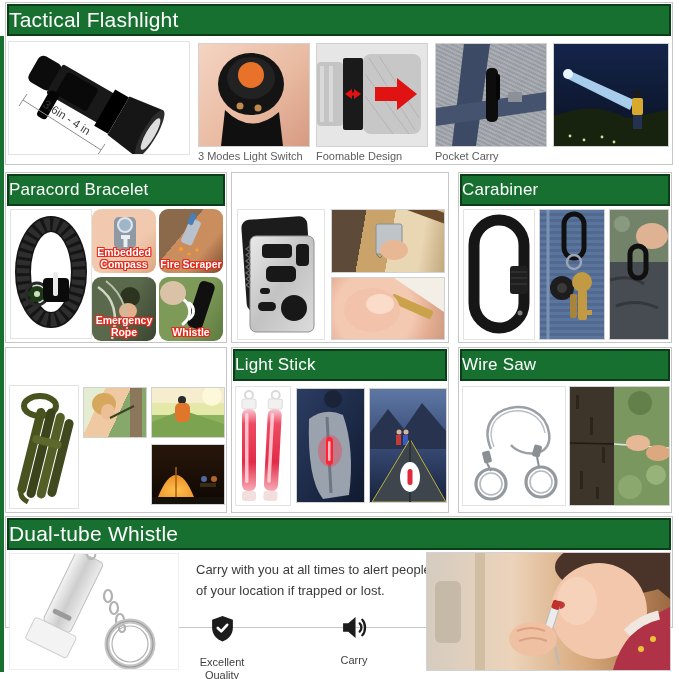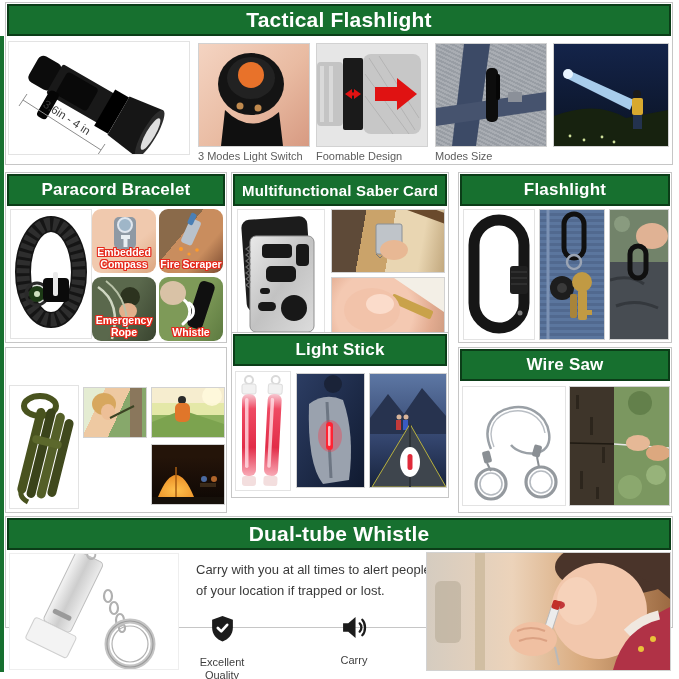--- a/index.html
+++ b/index.html
@@ -6,21 +6,21 @@
   html,body { background:#fff; }
   body { font-family: "Liberation Sans", sans-serif; }
   #canvas { position:relative; width:679px; height:679px; background:#fff; overflow:hidden; }
 
   .left-strip { position:absolute; left:0; top:36px; width:4px; height:636px; background:var(--banner-green); }
 
   .card { position:absolute; background:#fff; border:1px solid #c6c6c6; }
 
   .banner { position:absolute; left:1px; right:1px; top:1px; height:32px;
             background:var(--banner-green); border:2px solid var(--banner-border);
-            color:#fff; font-weight:bold; display:flex; align-items:center; justify-content:center;
+            color:#fff; font-weight:normal; display:flex; align-items:center; justify-content:flex-start;
             letter-spacing:.2px; }
   .banner.big span { font-size:21px; }
   .banner.row span { font-size:17px; }
   .banner.tight span { font-size:15px; }
 
   .ph { position:absolute; border:1px solid #d2d2d2; overflow:hidden; background:#eee; }
   .ph.white { background:#fff; border-color:#e3e3e3; }
 
   .caption { position:absolute; top:147px; font-size:11px; color:var(--caption-gray); white-space:nowrap; }
 
@@ -133,21 +133,21 @@
             <circle cx="16" cy="92" r="1.4"></circle>
             <circle cx="30" cy="96" r="1.4"></circle>
             <circle cx="48" cy="93" r="1.4"></circle>
             <circle cx="60" cy="98" r="1.4"></circle>
           </g>
       </svg>
     </div>
 
     <div class="caption" style="left:192px">3 Modes Light Switch</div>
     <div class="caption" style="left:310px">Foomable Design</div>
-    <div class="caption" style="left:429px">Modes Size</div>
+    <div class="caption" style="left:429px">Pocket Carry</div>
   </div>
 
   <div class="card" style="left:5px;top:172px;width:222px;height:171px">
     <div class="banner row">
       <span>Paracord Bracelet</span>
     </div>
     <div class="ph white" style="left:4px;top:36px;width:82px;height:130px">
       <svg width="80" height="128" viewBox="0 0 80 128">
         <ellipse cx="40" cy="62" rx="28" ry="48" fill="none" stroke="#151515" stroke-width="16"></ellipse>
         <ellipse cx="40" cy="62" rx="28" ry="48" fill="none" stroke="#2e2e2e" stroke-width="13" stroke-dasharray="5 3"></ellipse>
@@ -193,23 +193,20 @@
         <circle cx="38" cy="20" r="10" fill="#2c331f"></circle>
         <ellipse cx="36" cy="34" rx="9" ry="8" fill="#e2b08c"></ellipse>
         <path d="M6 10 Q30 26 20 62" stroke="#cfd6c2" stroke-width="2.5" fill="none"></path>
         <path d="M14 4 Q40 24 34 62" stroke="#b9c2a8" stroke-width="2" fill="none"></path>
       </svg>
       <div class="lbl">Emergency Rope</div>
     </div>
   </div>
 
   <div class="card" style="left:231px;top:172px;width:218px;height:171px">
-    <div class="banner row tight">
-      <span>Multifunctional Saber Card</span>
-    </div>
     <div class="ph white" style="left:5px;top:36px;width:88px;height:131px">
       <svg width="86" height="129" viewBox="0 0 86 129">
         <defs>
           <linearGradient id="silv" x1="0" y1="0" x2="1" y2="1">
             <stop offset="0" stop-color="#e9e9e9"></stop>
               <stop offset=".5" stop-color="#c2c2c2"></stop>
               <stop offset="1" stop-color="#dcdcdc"></stop>
           </linearGradient>
         </defs>
         <rect x="6" y="8" width="66" height="92" rx="8" fill="#1c1c1c" transform="rotate(-4 39 54)"></rect>
@@ -238,21 +235,21 @@
         <polygon points="112,0 62,0 112,34" fill="#f3efe6"></polygon>
         <rect x="58" y="24" width="44" height="9" rx="2" fill="#c9a24a" transform="rotate(24 80 28)"></rect>
         <ellipse cx="40" cy="32" rx="28" ry="22" fill="#f2c3aa"></ellipse>
         <ellipse cx="48" cy="26" rx="14" ry="10" fill="#fbdccb"></ellipse>
       </svg>
     </div>
   </div>
 
   <div class="card" style="left:458px;top:172px;width:214px;height:171px">
     <div class="banner row">
-      <span>Flashlight</span>
+      <span>Carabiner</span>
     </div>
     <div class="ph white" style="left:4px;top:36px;width:72px;height:131px">
       <svg width="70" height="129" viewBox="0 0 70 129">
         <rect x="10" y="10" width="50" height="108" rx="25" fill="none" stroke="#161616" stroke-width="11"></rect>
         <rect x="46" y="56" width="18" height="28" rx="3" fill="#1f1f1f"></rect>
         <g stroke="#3e3e3e" stroke-width="1">
             <line x1="47" y1="62" x2="63" y2="62"></line>
             <line x1="47" y1="68" x2="63" y2="68"></line>
             <line x1="47" y1="74" x2="63" y2="74"></line>
           </g>
@@ -326,21 +323,21 @@
         <path d="M6 52 Q24 8 42 52 Z" fill="url(#tg)"></path>
         <path d="M24 22 L24 52" stroke="#a85e12" stroke-width="1.5"></path>
         <rect x="48" y="38" width="16" height="4" fill="#3a2a18"></rect>
         <circle cx="52" cy="34" r="3" fill="#4a6aa0"></circle>
           <circle cx="62" cy="34" r="3" fill="#b0652a"></circle>
         <rect x="0" y="52" width="72" height="7" fill="#16100a"></rect>
       </svg>
     </div>
   </div>
 
-  <div class="card" style="left:231px;top:332px;width:218px;height:166px">
+  <div class="card" style="left:231px;top:347px;width:218px;height:166px">
     <div class="banner row">
       <span>Light Stick</span>
     </div>
     <div class="ph white" style="left:3px;top:38px;width:56px;height:120px">
       <svg width="54" height="118" viewBox="0 0 54 118">
         <defs>
           <linearGradient id="redg" x1="0" y1="0" x2="0" y2="1">
             <stop offset="0" stop-color="#f7c9d2"></stop>
               <stop offset=".18" stop-color="#ef4a63"></stop>
             <stop offset=".65" stop-color="#e22c48"></stop>

